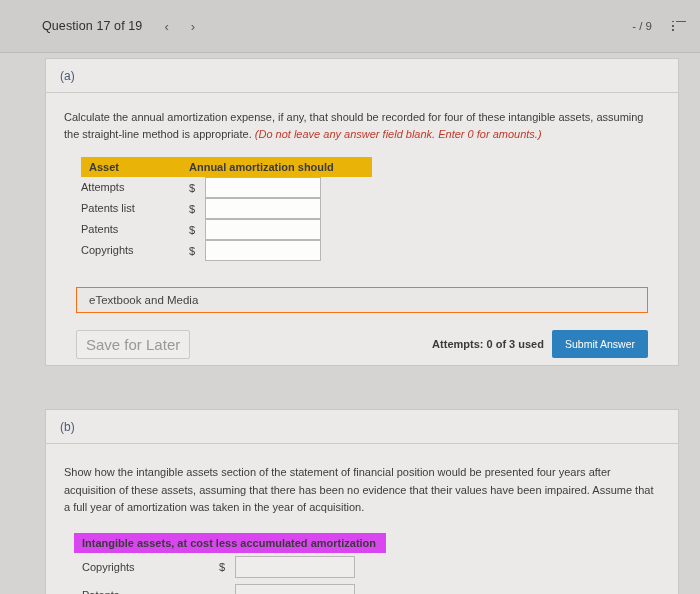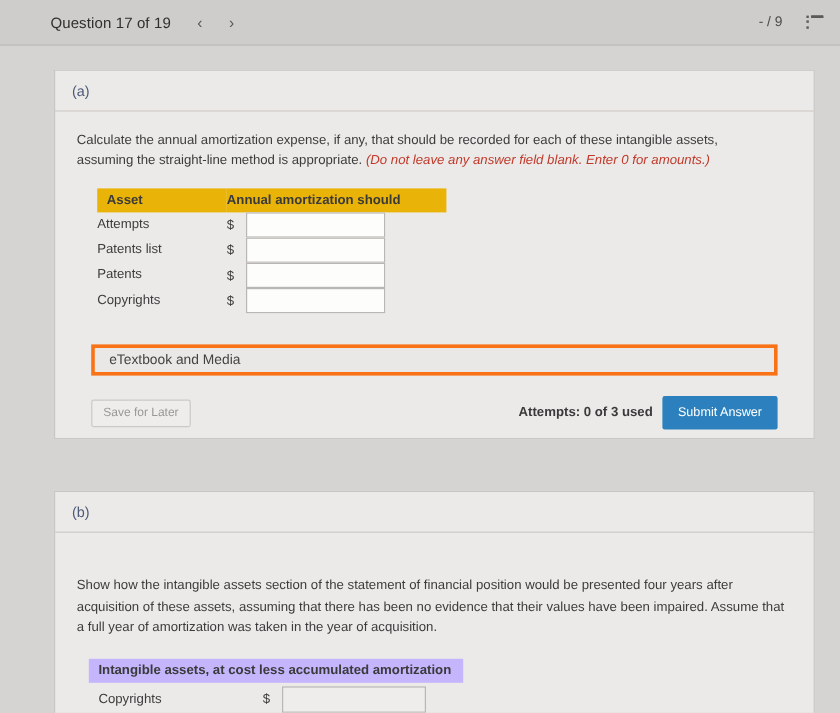--- a/index.html
+++ b/index.html
@@ -14,21 +14,21 @@
     color: #3b3b3b;
     overflow: hidden;
     position: relative;
   }
 
   
   .topbar {
     position: absolute;
     left: 0; top: 0;
     width: 700px;
-    height: 38px;
+    height: 53px;
     background: #cfcdcb;
     border-bottom: 1px solid #bdbbb9;
     display: flex;
     align-items: center;
     box-sizing: border-box;
     padding: 0 14px 0 42px;
   }
   .q-title {
     font-size: 12.5px;
     color: #2f2f2f;
@@ -177,38 +177,38 @@
     padding: 0 4px;
     color: #333;
     outline: none;
   }
 
   
   .etext-bar {
     margin: 26px 12px 0 12px;
     height: 26px;
     background: #eae8e6;
-    border: 3px solid #f97316;
+    border: 1px solid #f97316;
     display: flex;
     align-items: center;
     padding-left: 12px;
     box-sizing: border-box;
     font-size: 11.5px;
     color: #434343;
     cursor: pointer;
   }
 
   .action-row {
     margin: 10px 12px 0 12px;
     height: 42px;
     display: flex;
     align-items: center;
   }
   .btn-save {
-    font-size: 10px;
+    font-size: 15px;
     color: #9a9894;
     background: #efedeb;
     border: 1px solid #cbc9c7;
     border-radius: 2px;
     padding: 5px 9px;
     cursor: pointer;
     font-family: "Liberation Sans", sans-serif;
   }
   .attempts {
     margin-left: auto;
@@ -229,29 +229,29 @@
     font-family: "Liberation Sans", sans-serif;
     white-space: nowrap;
   }
 
   
   .prompt-b {
     font-size: 11px;
     line-height: 1.6;
     color: #3c3c3c;
     max-width: 608px;
-    margin-top: 20px;
+    margin-top: 4px;
   }
   .tbl-b {
     margin-top: 16px;
     margin-left: 10px;
     border-collapse: collapse;
   }
   .tbl-b .bhead th {
-    background: #c4b5fd;
+    background: #d946ef;
     font-size: 11px;
     font-weight: bold;
     color: #3a3a3a;
     text-align: left;
     padding: 4px 10px 4px 8px;
     white-space: nowrap;
   }
   .tbl-b td {
     font-size: 11px;
     color: #3c3c3c;
@@ -299,21 +299,21 @@
 
 <div class="card" id="card-a">
 
   <div class="part-head">
     <span class="part-label">(a)</span>
   </div>
 
   <div class="part-body">
 
     <div class="prompt">
-      <span>Calculate the annual amortization expense, if any, that should be recorded for each of these intangible assets, assuming the straight-line method is appropriate. </span><span class="ital-red">(Do not leave any answer field blank. Enter 0 for amounts.)</span>
+      <span>Calculate the annual amortization expense, if any, that should be recorded for four of these intangible assets, assuming the straight-line method is appropriate. </span><span class="ital-red">(Do not leave any answer field blank. Enter 0 for amounts.)</span>
     </div>
 
     <table class="tbl">
       <thead>
         <tr>
           <th class="th-asset">Asset</th>
           <th class="th-exp" colspan="2">Annual amortization should</th>
         </tr>
       </thead>
       <tbody>

